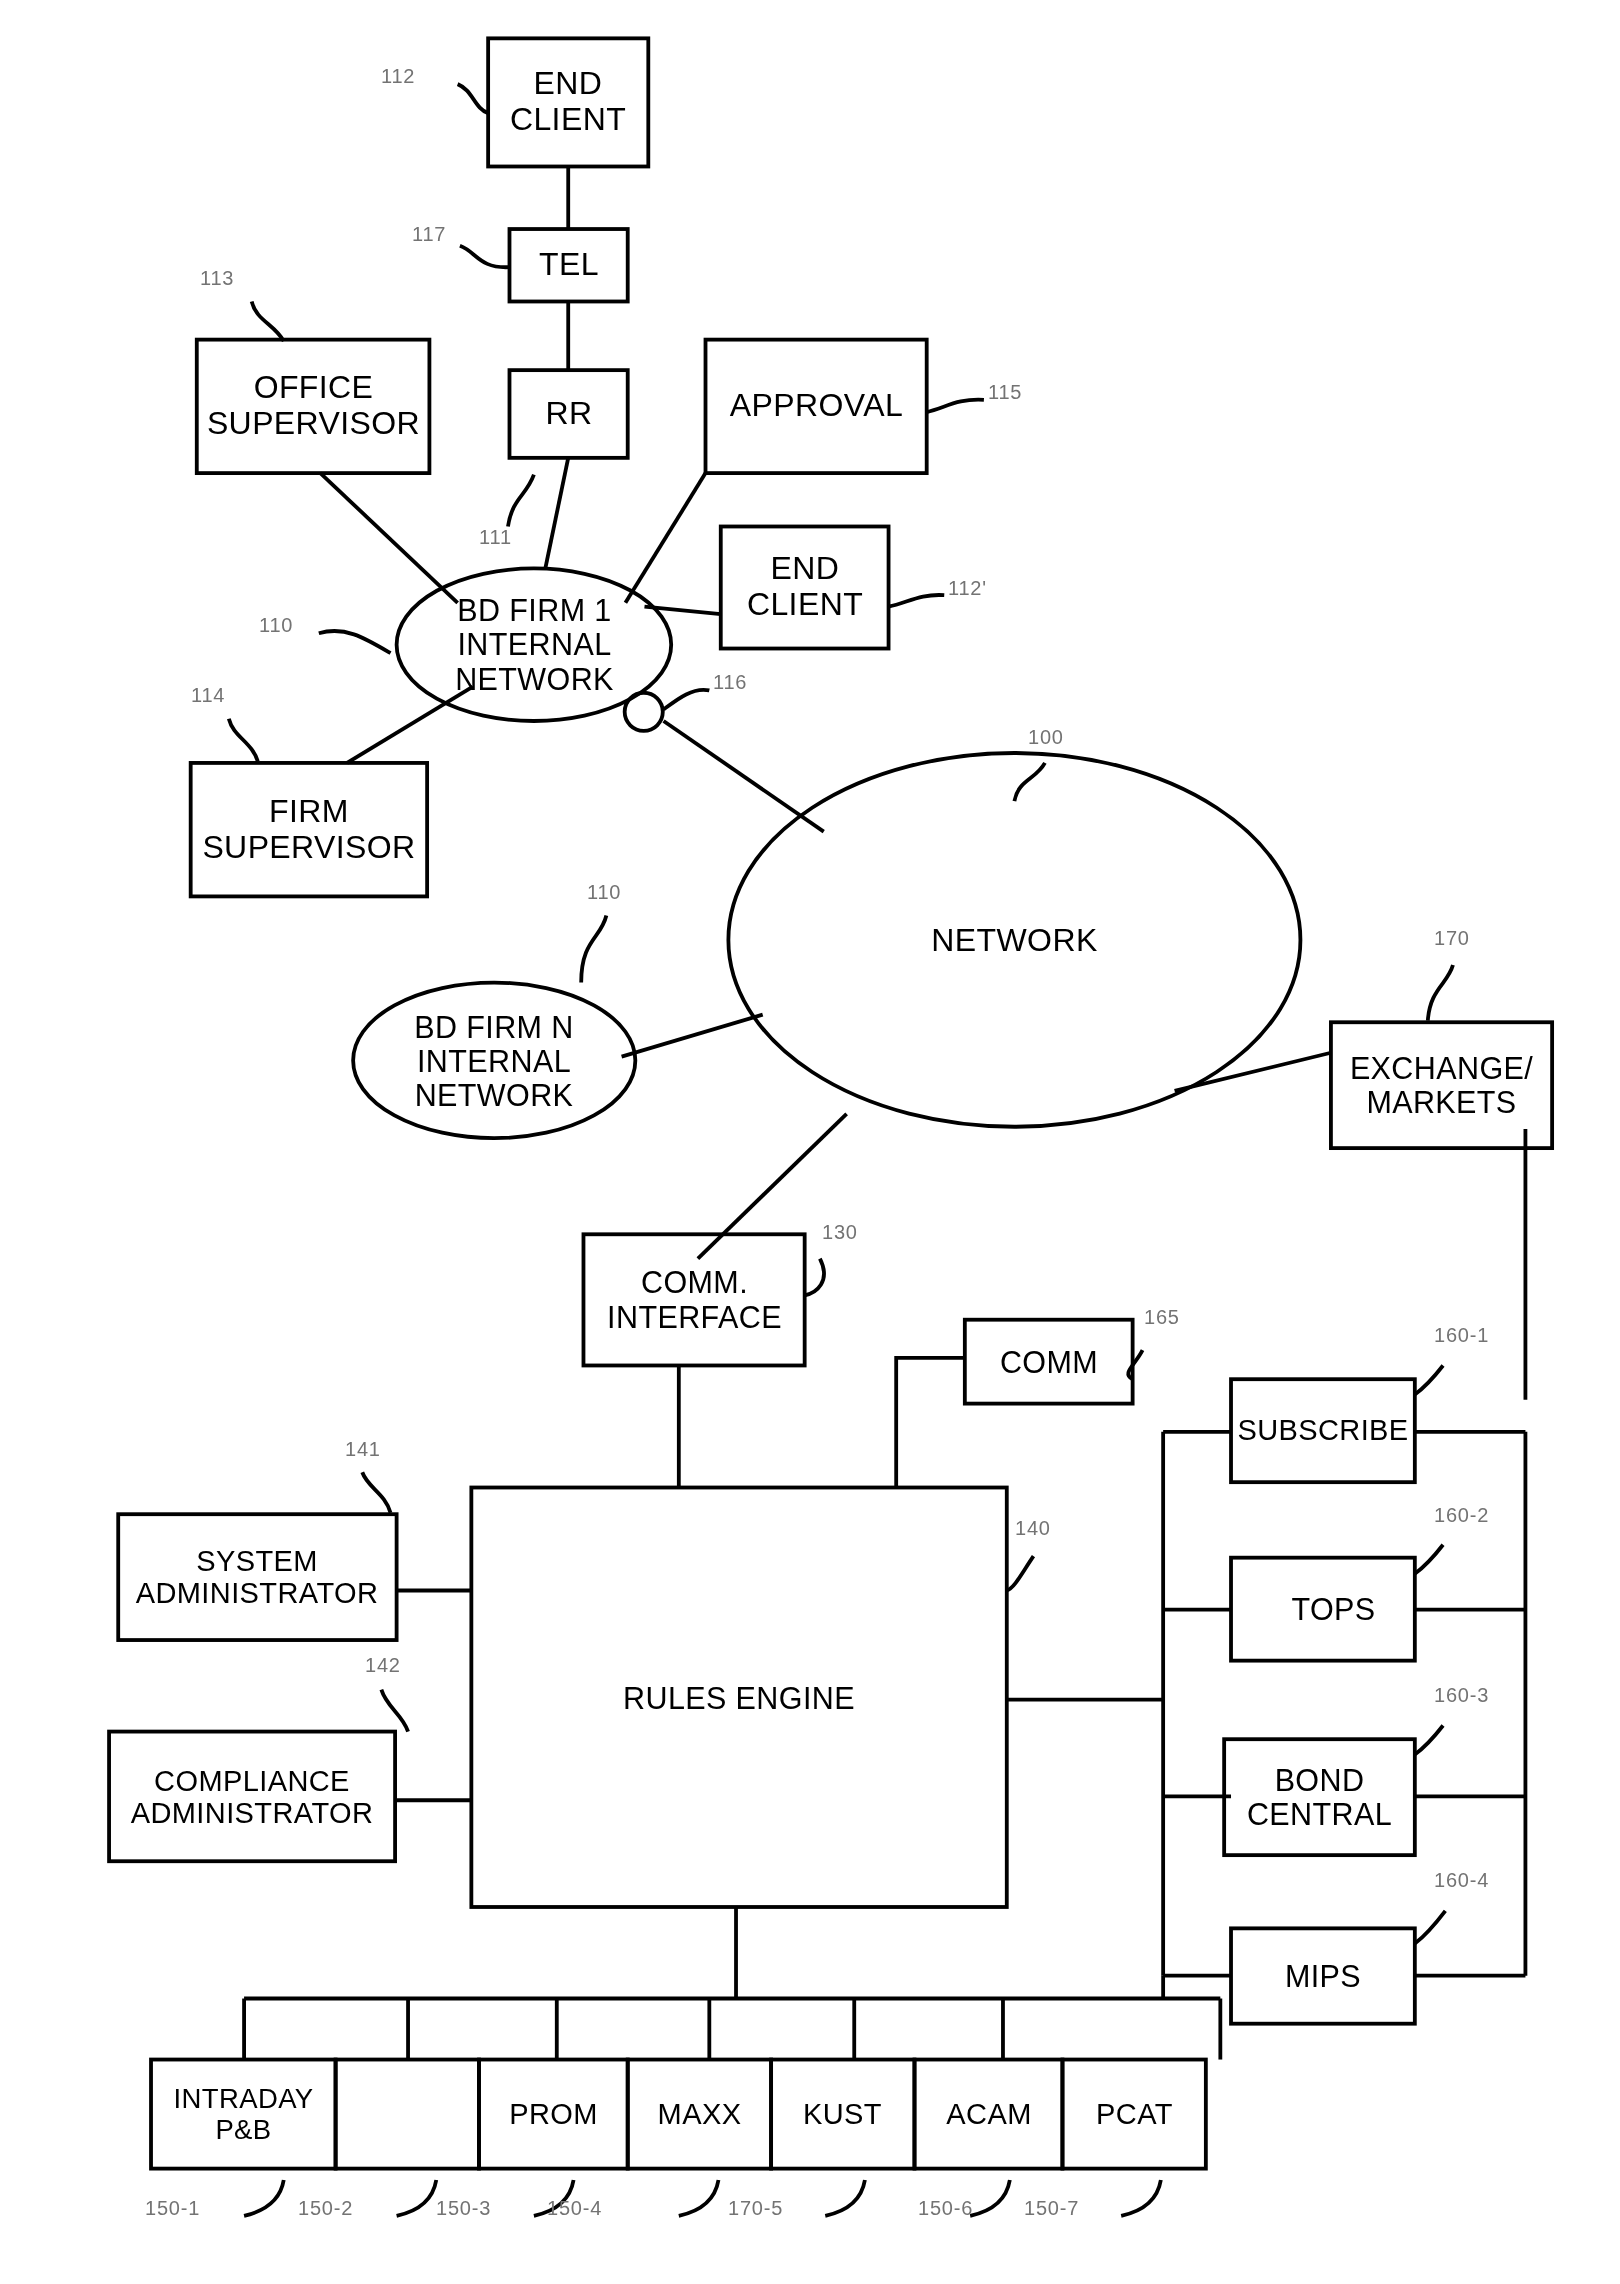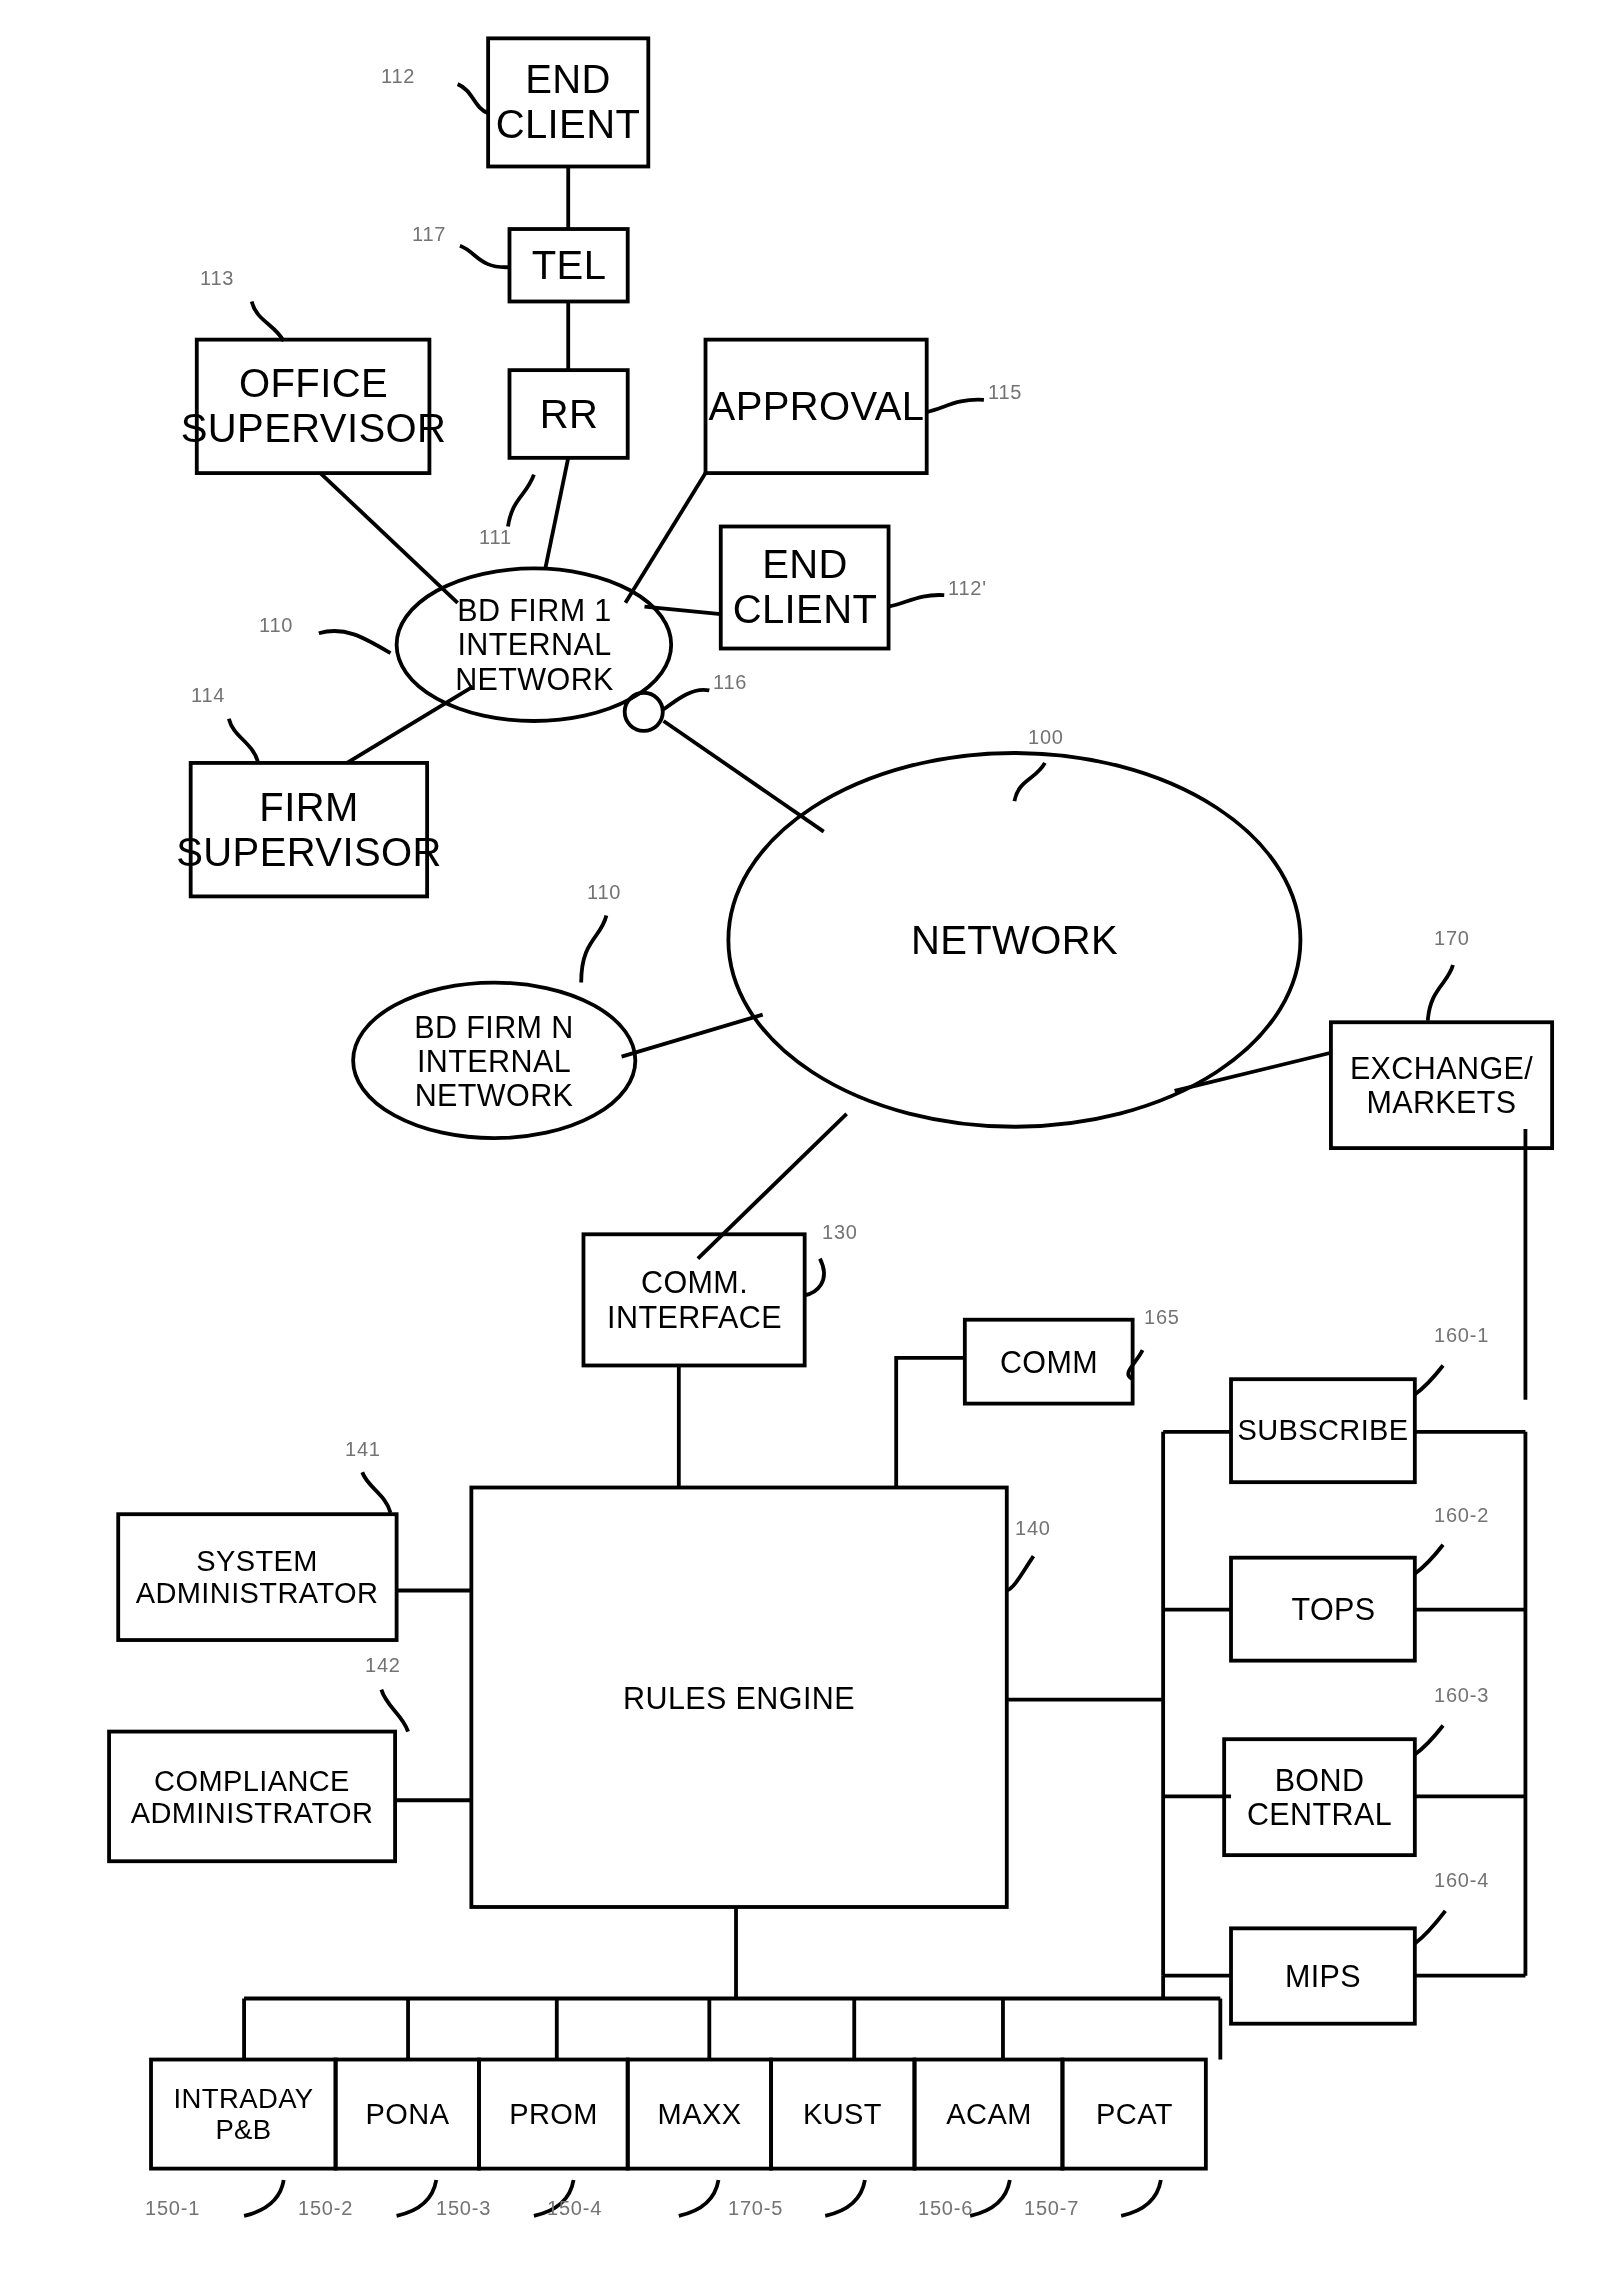--- a/index.html
+++ b/index.html
@@ -38,21 +38,21 @@
   .ref-num {
     position: absolute;
     color: #737373;
     font-size: 20px;
     letter-spacing: 0.8px;
     white-space: nowrap;
   }
   .sz-36 { font-size: 27.5px; }
   .sz-38 { font-size: 29px; }
   .sz-40 { font-size: 30.5px; }
-  .sz-42 { font-size: 40px; }
+  .sz-42 { font-size: 32px; }
 </style>
 </head>
 <body>
 
 <div id="figure">
 
   <svg viewBox="0 0 2124 2994" xmlns="http://www.w3.org/2000/svg">
     <g fill="none" stroke="#000" stroke-width="5" stroke-linecap="butt">
 
       <line x1="745" y1="217" x2="745" y2="300"></line>
@@ -244,21 +244,20 @@
 
   <div class="node-label sz-40" style="left:1231px; top:1558px; width:205px; height:103px;">TOPS</div>
 
   <div class="node-label sz-40" style="left:1224px; top:1739px; width:191px; height:116px;">BOND
 CENTRAL</div>
 
   <div class="node-label sz-40" style="left:1231px; top:1929px; width:184px; height:95px;">MIPS</div>
 
   <div class="node-label sz-36" style="left:151px; top:2060px; width:185px; height:109px;">INTRADAY
 P&amp;B</div>
-  <div class="node-label sz-38" style="left:336px; top:2060px; width:143px; height:109px;">PONA</div>
   <div class="node-label sz-38" style="left:479px; top:2060px; width:149px; height:109px;">PROM</div>
   <div class="node-label sz-38" style="left:628px; top:2060px; width:143px; height:109px;">MAXX</div>
   <div class="node-label sz-38" style="left:771px; top:2060px; width:143px; height:109px;">KUST</div>
   <div class="node-label sz-38" style="left:915px; top:2060px; width:148px; height:109px;">ACAM</div>
   <div class="node-label sz-38" style="left:1063px; top:2060px; width:143px; height:109px;">PCAT</div>
 
   <div class="ref-num" style="left:381px; top:65px;">112</div>
   <div class="ref-num" style="left:412px; top:223px;">117</div>
   <div class="ref-num" style="left:200px; top:267px;">113</div>
   <div class="ref-num" style="left:988px; top:381px;">115</div>

